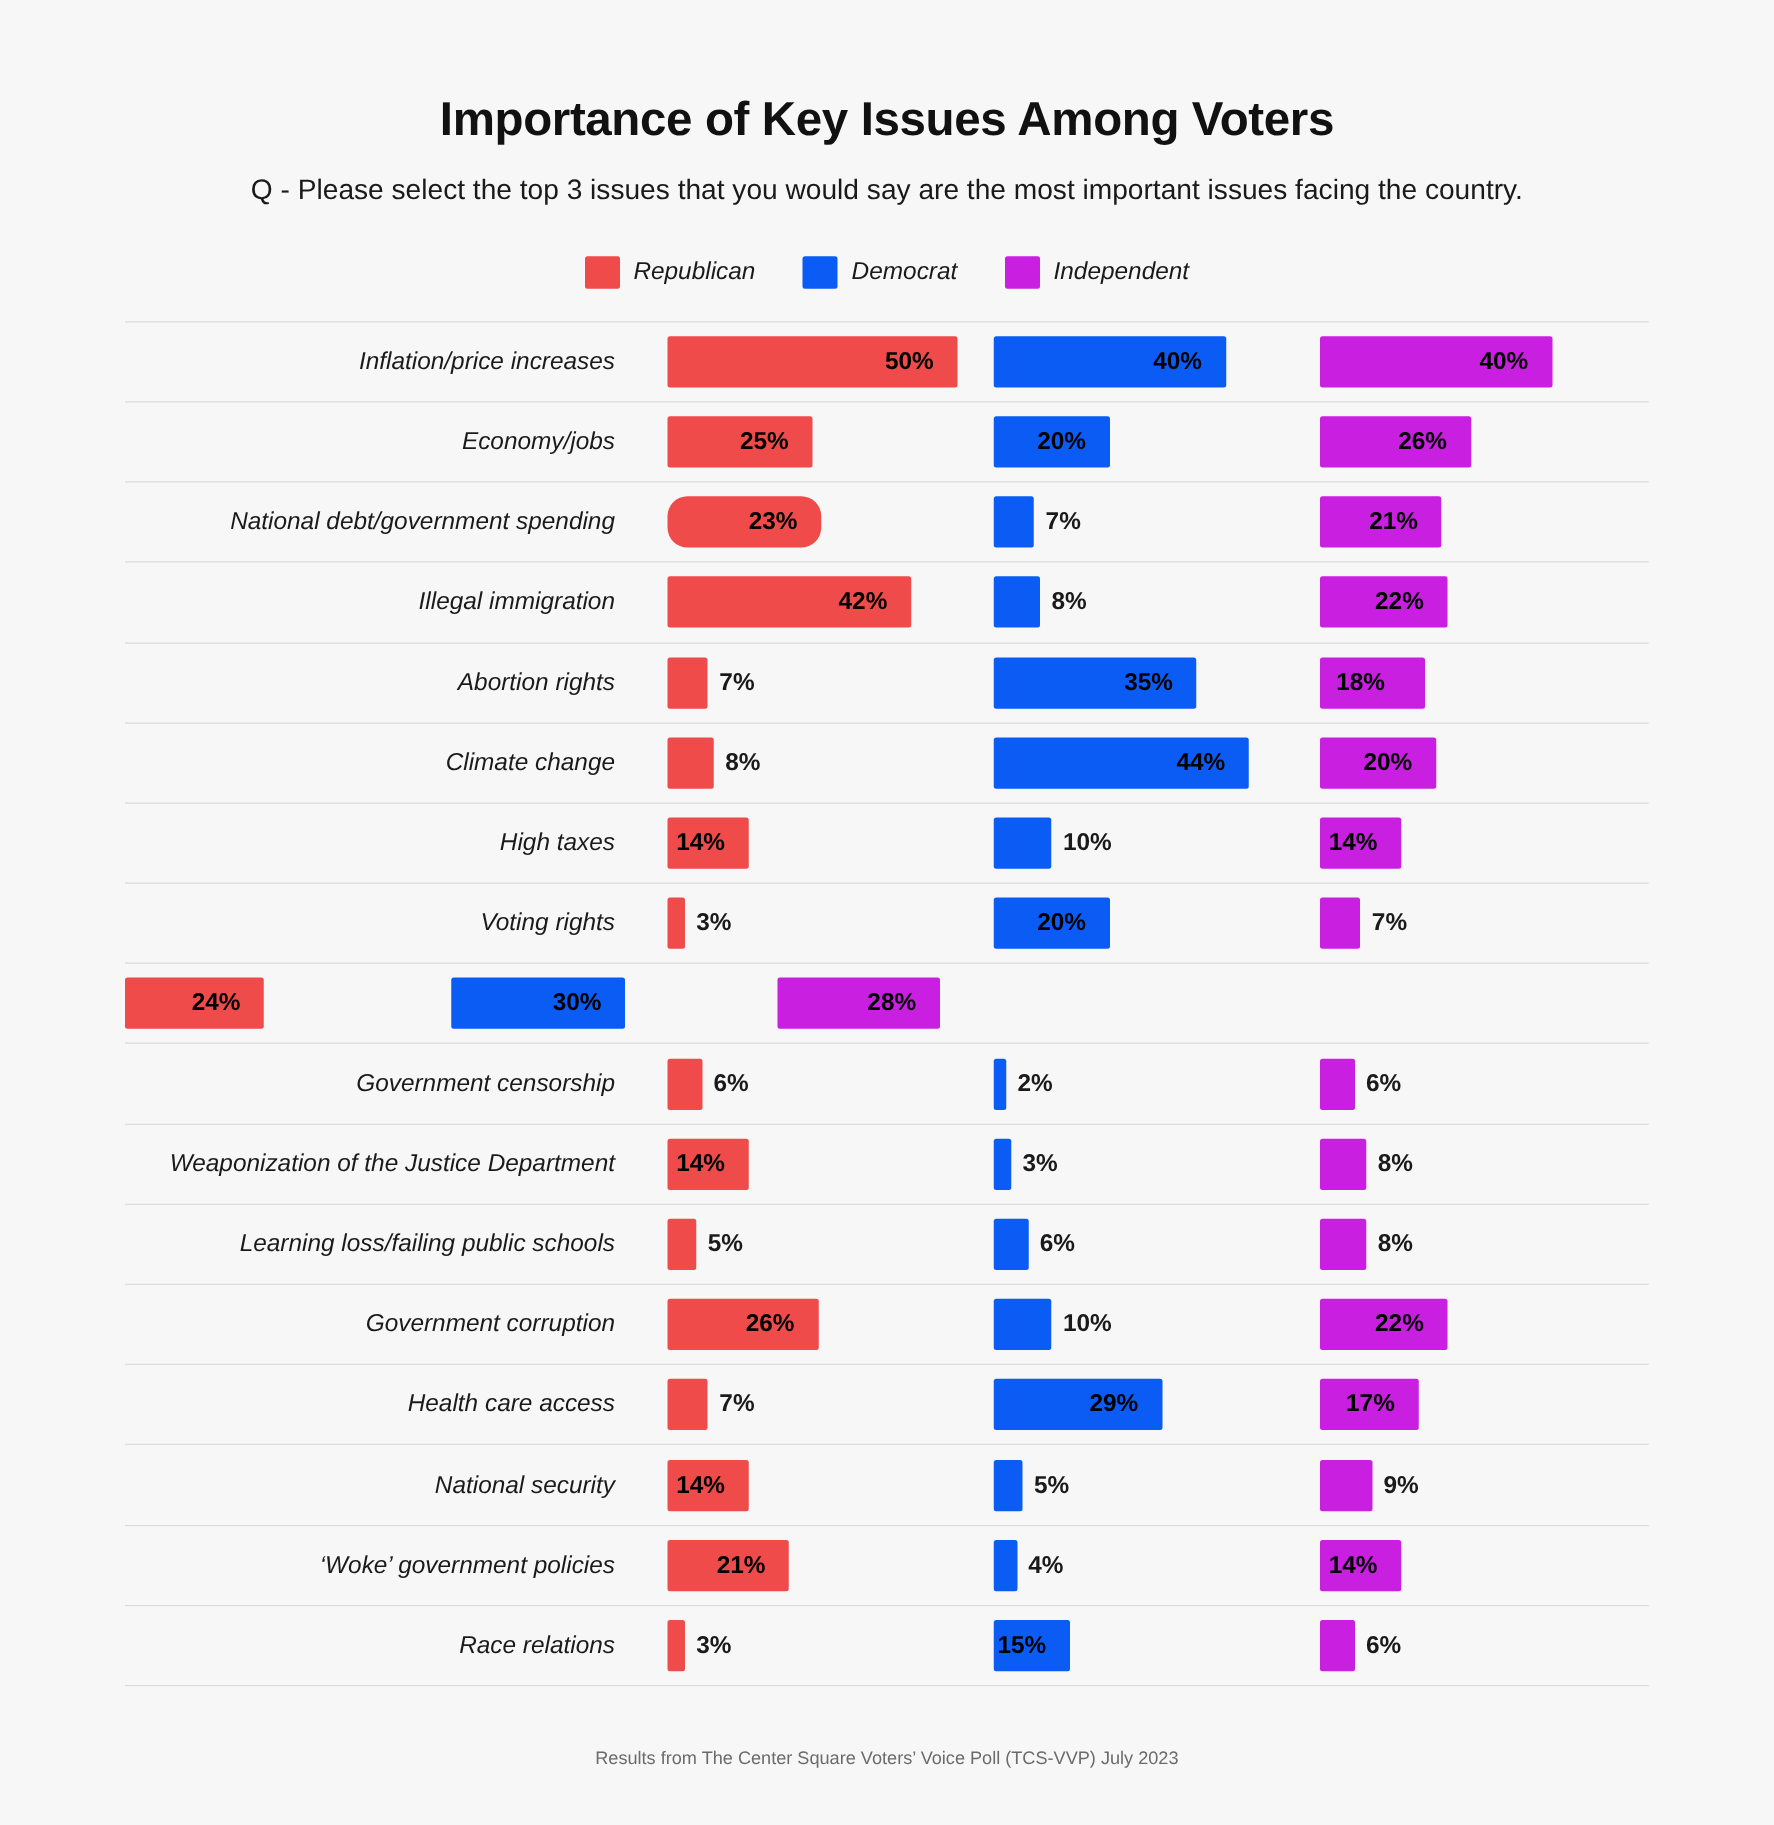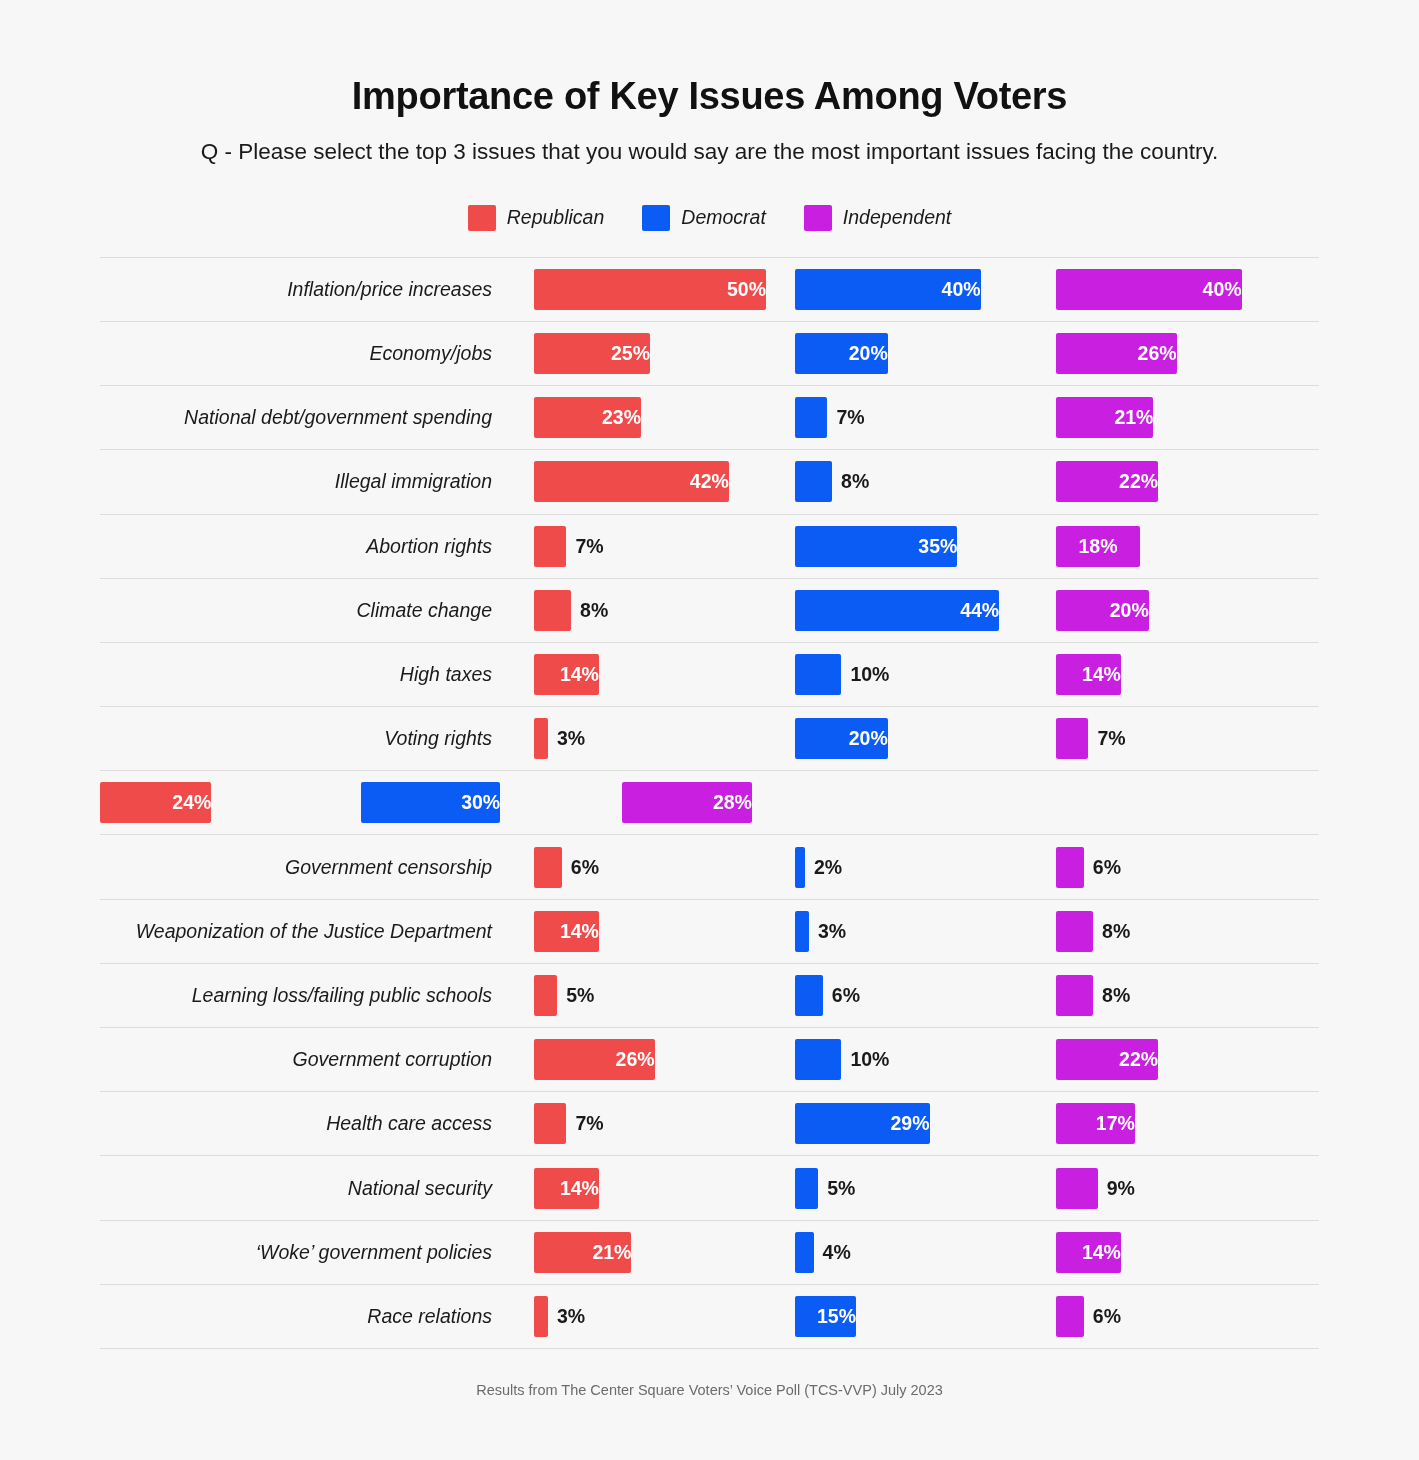--- a/index.html
+++ b/index.html
@@ -97,38 +97,38 @@
   .bar {
     height: 41px;
     border-radius: 2px;
     position: relative;
     display: flex;
     align-items: center;
     justify-content: flex-end;
     box-sizing: border-box;
   }
   .bar-value-in {
-    color: #ffffff;
+    color: #000000;
     font-size: 19.5px;
     font-weight: bold;
-    padding-right: 0;
+    padding-right: 19px;
     white-space: nowrap;
   }
   .bar-value-out {
     color: #1a1a1a;
     font-size: 19.5px;
     font-weight: bold;
     padding-left: 9px;
     white-space: nowrap;
   }
   .footnote {
     text-align: center;
     font-size: 14.5px;
     color: #6b6b6b;
-    margin-top: 33px;
+    margin-top: 50px;
   }
 </style>
 </head>
 <body>
 
 <div class="page">
 
   <div class="title">Importance of Key Issues Among Voters</div>
   <div class="subtitle">Q - Please select the top 3 issues that you would say are the most important issues facing the country.</div>
 
@@ -185,21 +185,21 @@
             <div class="bar" style="width: 120.64px; background: rgb(200, 31, 224);">
               <span class="bar-value-in">26%</span>
             </div>
           </div>
         </div>
       </div>
       <div class="row">
         <div class="row-label">National debt/government spending</div>
         <div class="groups">
           <div class="group">
-            <div class="bar" style="width: 107px; background: rgb(239, 75, 75);">
+            <div class="bar" style="width: 123px; background: rgb(239, 75, 75); border-radius: 16px;">
               <span class="bar-value-in">23%</span>
             </div>
           </div>
           <div class="group">
             <div class="bar" style="width: 32.48px; background: rgb(10, 92, 245);"></div>
             <span class="bar-value-out">7%</span>
           </div>
           <div class="group">
             <div class="bar" style="width: 97.44px; background: rgb(200, 31, 224);">
               <span class="bar-value-in">21%</span>

